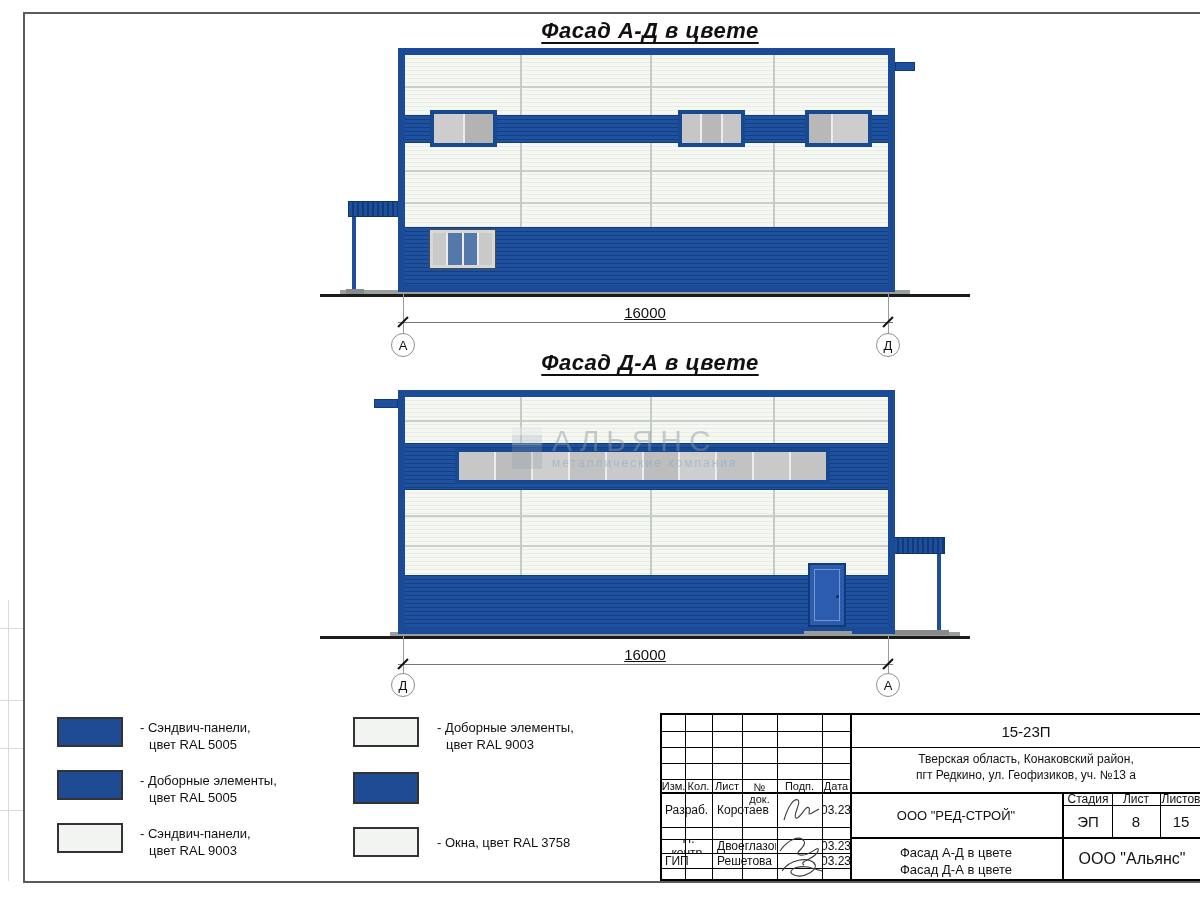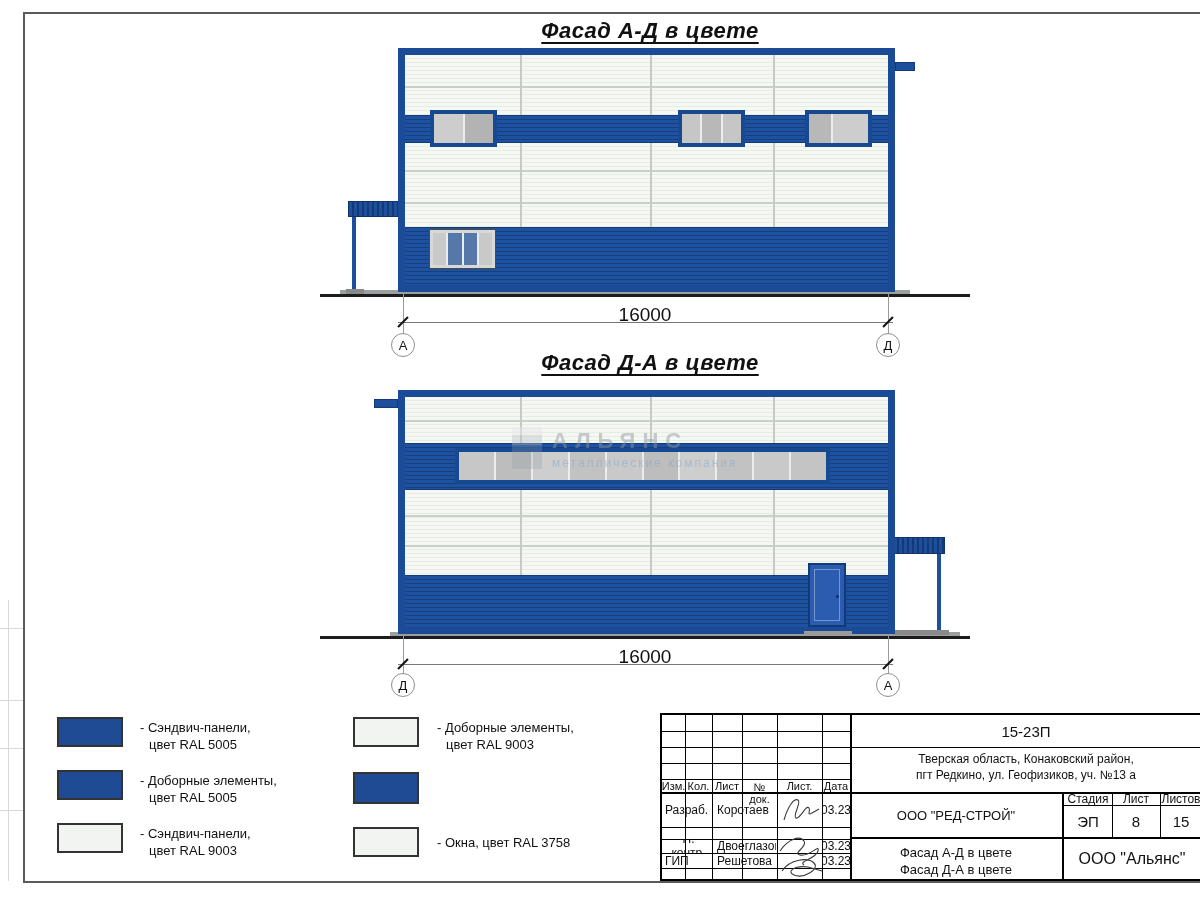--- a/index.html
+++ b/index.html
@@ -21,28 +21,28 @@
   .vjoint{background:#c4cbc3;width:2px;top:0;bottom:0;}
   .band-edge{border-top:1px solid #123a74;border-bottom:1px solid #123a74;box-sizing:border-box;}
   .win{border:4px solid #164990;box-sizing:border-box;background:#e4e4e4;display:flex;}
   .pane{flex:1;}
   .mull{width:2px;background:#ececec;}
   .ground{background:#1c1c1c;height:3px;}
   .foundation{background:#9aa0a0;height:4px;}
   .extline{width:1px;background:#9a9a9a;}
   .dimline{height:1px;background:#777;}
   .tick{width:14px;height:2px;background:#111;transform:rotate(-45deg);}
-  .dimtext{font-size:19px;text-align:center;}
+  .dimtext{font-size:15px;text-align:center;text-decoration:underline;}
   .axis{width:24px;height:24px;border:1px solid #8f8f8f;border-radius:50%;background:#fff;
         font-size:13px;text-align:center;line-height:24px;box-sizing:border-box;}
   
   .wm{display:flex;align-items:center;gap:10px;opacity:.55;pointer-events:none;}
   .wm-logo{width:30px;height:42px;background:rgba(145,155,168,.5);
            box-shadow:inset 0 8px 0 rgba(255,255,255,.55), inset 0 18px 0 rgba(210,215,220,.5);}
-  .wm-name{font-size:22px;font-weight:bold;letter-spacing:7px;color:rgba(140,150,160,.85);line-height:30px;}
+  .wm-name{font-size:30px;font-weight:normal;letter-spacing:7px;color:rgba(140,150,160,.85);line-height:30px;}
   .wm-tag{font-size:12px;letter-spacing:2px;color:rgba(125,165,205,.85);}
   
   .sw{width:66px;height:30px;border:2px solid #333;box-sizing:border-box;}
   .sw-blue{background:#1e4b94;}
   .sw-white{background:#f2f4f1;}
   .leg-text{font-size:13px;line-height:17px;white-space:nowrap;}
   .leg-text div + div{padding-left:9px;}
   
   #tb{border:2px solid #000;border-right:none;box-sizing:border-box;background:#fff;}
   .tbl{background:#000;}
@@ -251,21 +251,21 @@
     <div class="abs tbl" style="left:0;top:112px;width:188px;height:1px;"></div>
     <div class="abs tbl" style="left:188px;top:122px;width:352px;height:2px;"></div>
     <div class="abs tbl" style="left:0;top:124px;width:188px;height:1px;"></div>
     <div class="abs tbl" style="left:0;top:138px;width:188px;height:1px;"></div>
     <div class="abs tbl" style="left:0;top:153px;width:188px;height:1px;"></div>
 
     <div class="abs tbt" style="left:0;top:64px;width:23px;height:13px;font-size:11px;">Изм.</div>
     <div class="abs tbt" style="left:23px;top:64px;width:27px;height:13px;font-size:11px;">Кол.</div>
     <div class="abs tbt" style="left:50px;top:64px;width:30px;height:13px;font-size:11px;">Лист</div>
     <div class="abs tbt" style="left:80px;top:64px;width:35px;height:28px;font-size:11px;">№ док.</div>
-    <div class="abs tbt" style="left:115px;top:64px;width:45px;height:13px;font-size:11px;">Лист.</div>
+    <div class="abs tbt" style="left:115px;top:64px;width:45px;height:13px;font-size:11px;">Подп.</div>
     <div class="abs tbt" style="left:160px;top:64px;width:28px;height:13px;font-size:11px;">Дата</div>
 
     <div class="abs tbt tbt-left" style="left:0;top:77px;width:50px;height:35px;">Разраб.</div>
     <div class="abs tbt tbt-left" style="left:52px;top:77px;width:62px;height:35px;">Коротаев</div>
     <div class="abs tbt" style="left:160px;top:77px;width:28px;height:35px;">03.23</div>
     <div class="abs tbt tbt-left" style="left:0;top:124px;width:50px;height:14px;">Н. контр.</div>
     <div class="abs tbt tbt-left" style="left:52px;top:124px;width:62px;height:14px;">Двоеглазов</div>
     <div class="abs tbt" style="left:160px;top:124px;width:28px;height:14px;">03.23</div>
     <div class="abs tbt tbt-left" style="left:0;top:138px;width:50px;height:15px;">ГИП</div>
     <div class="abs tbt tbt-left" style="left:52px;top:138px;width:62px;height:15px;">Решетова</div>

